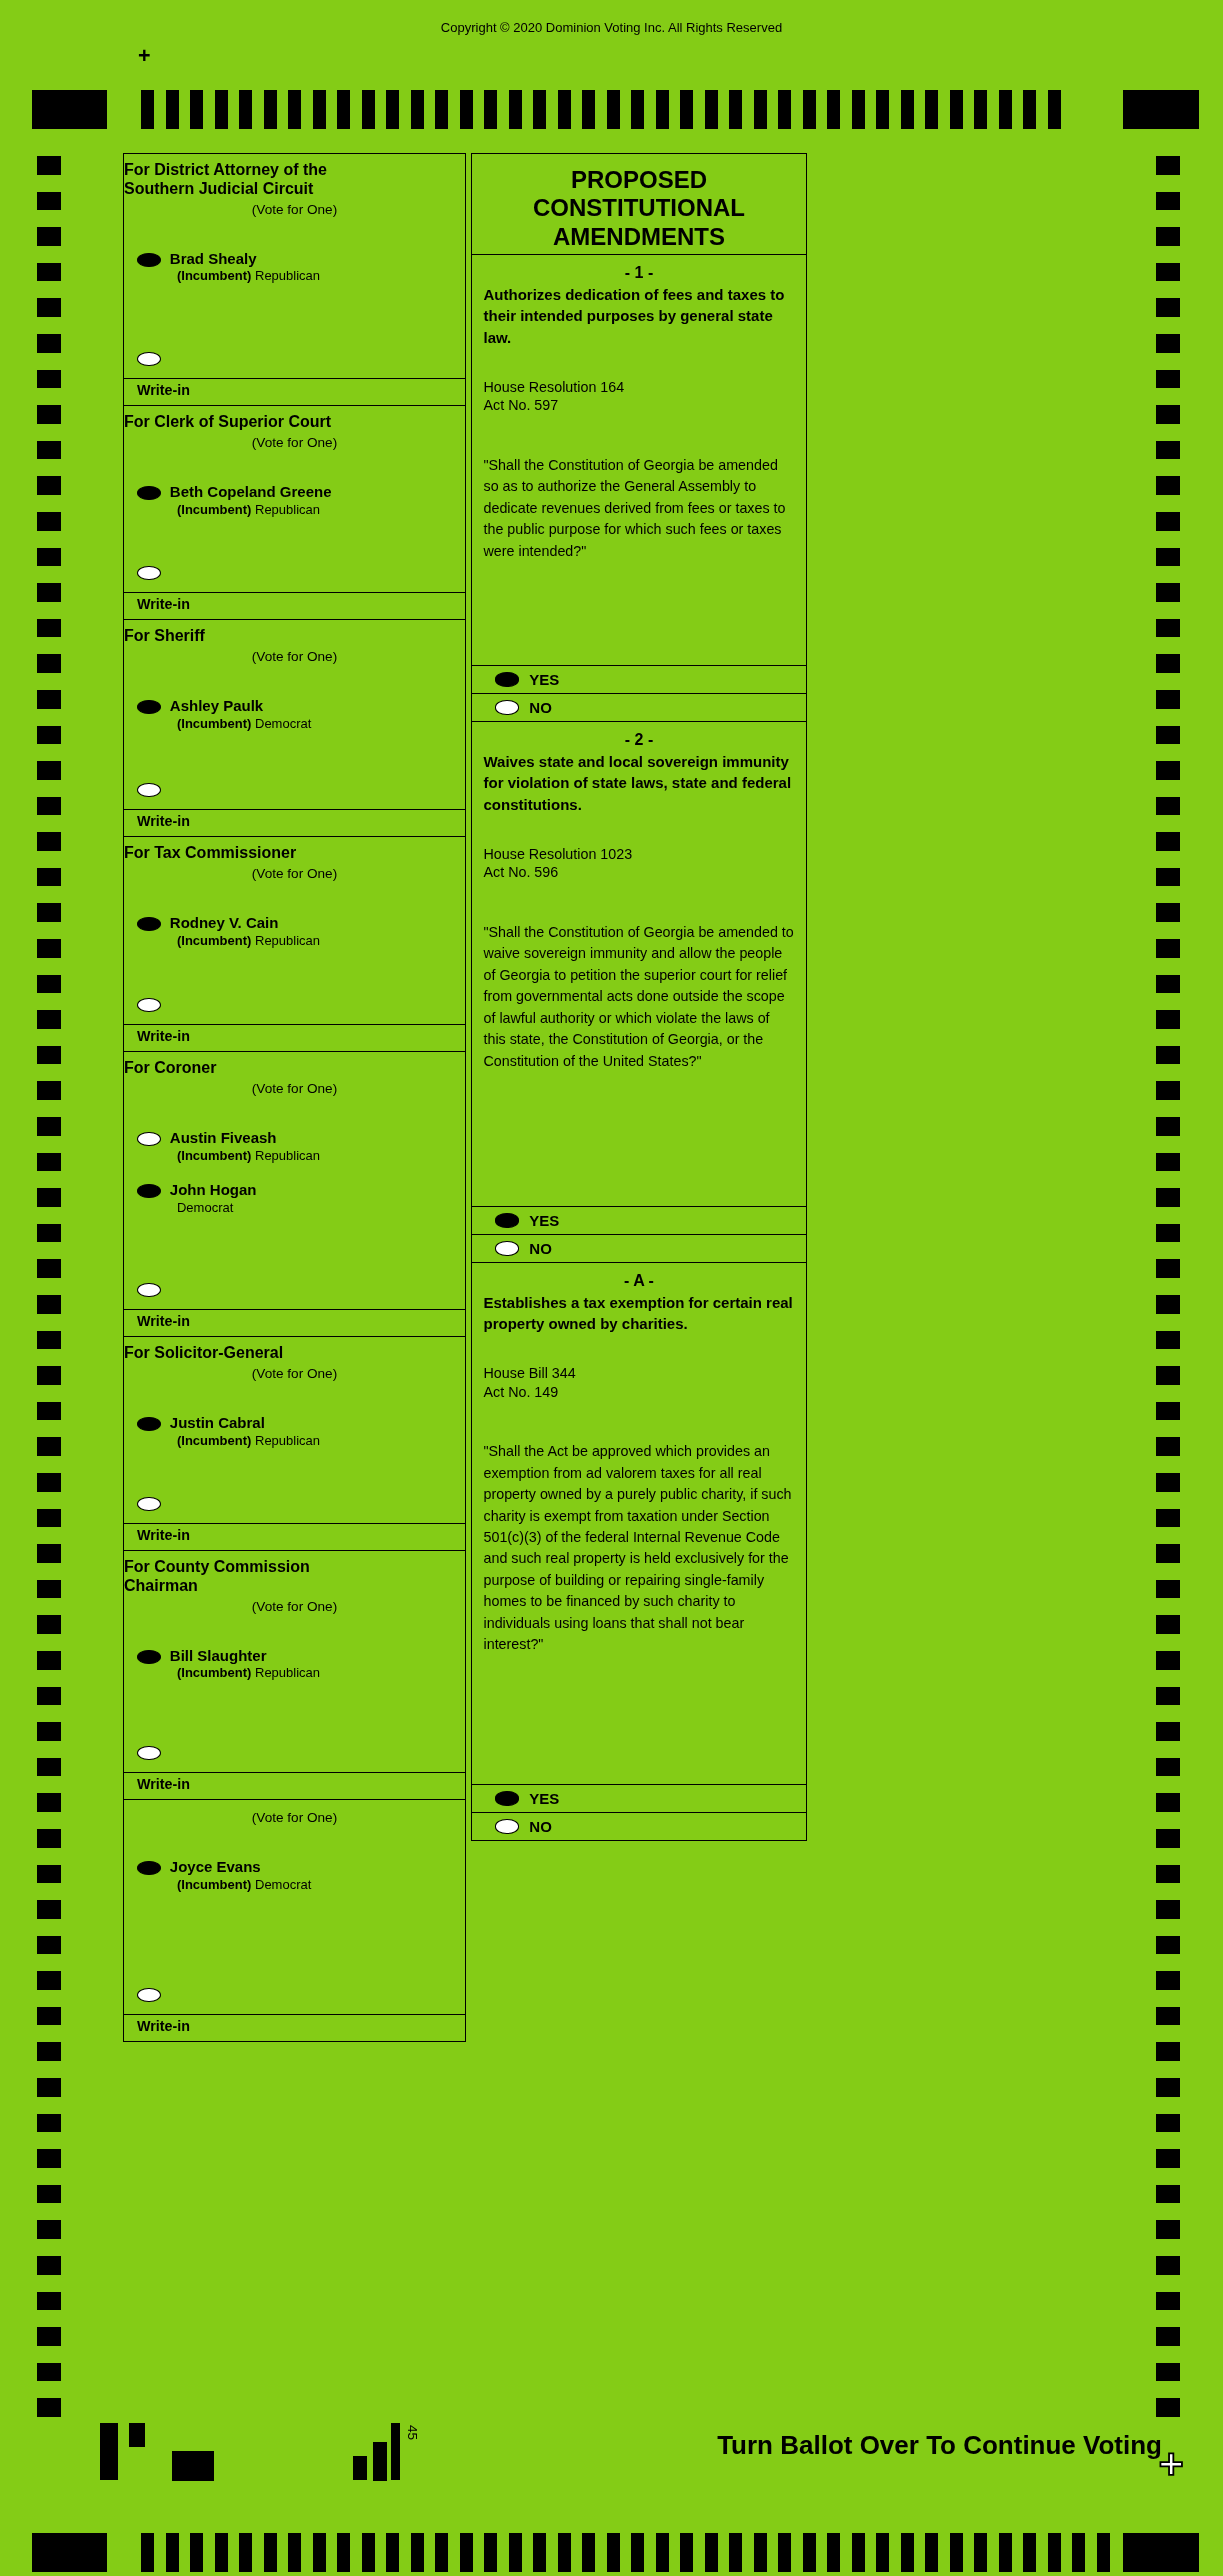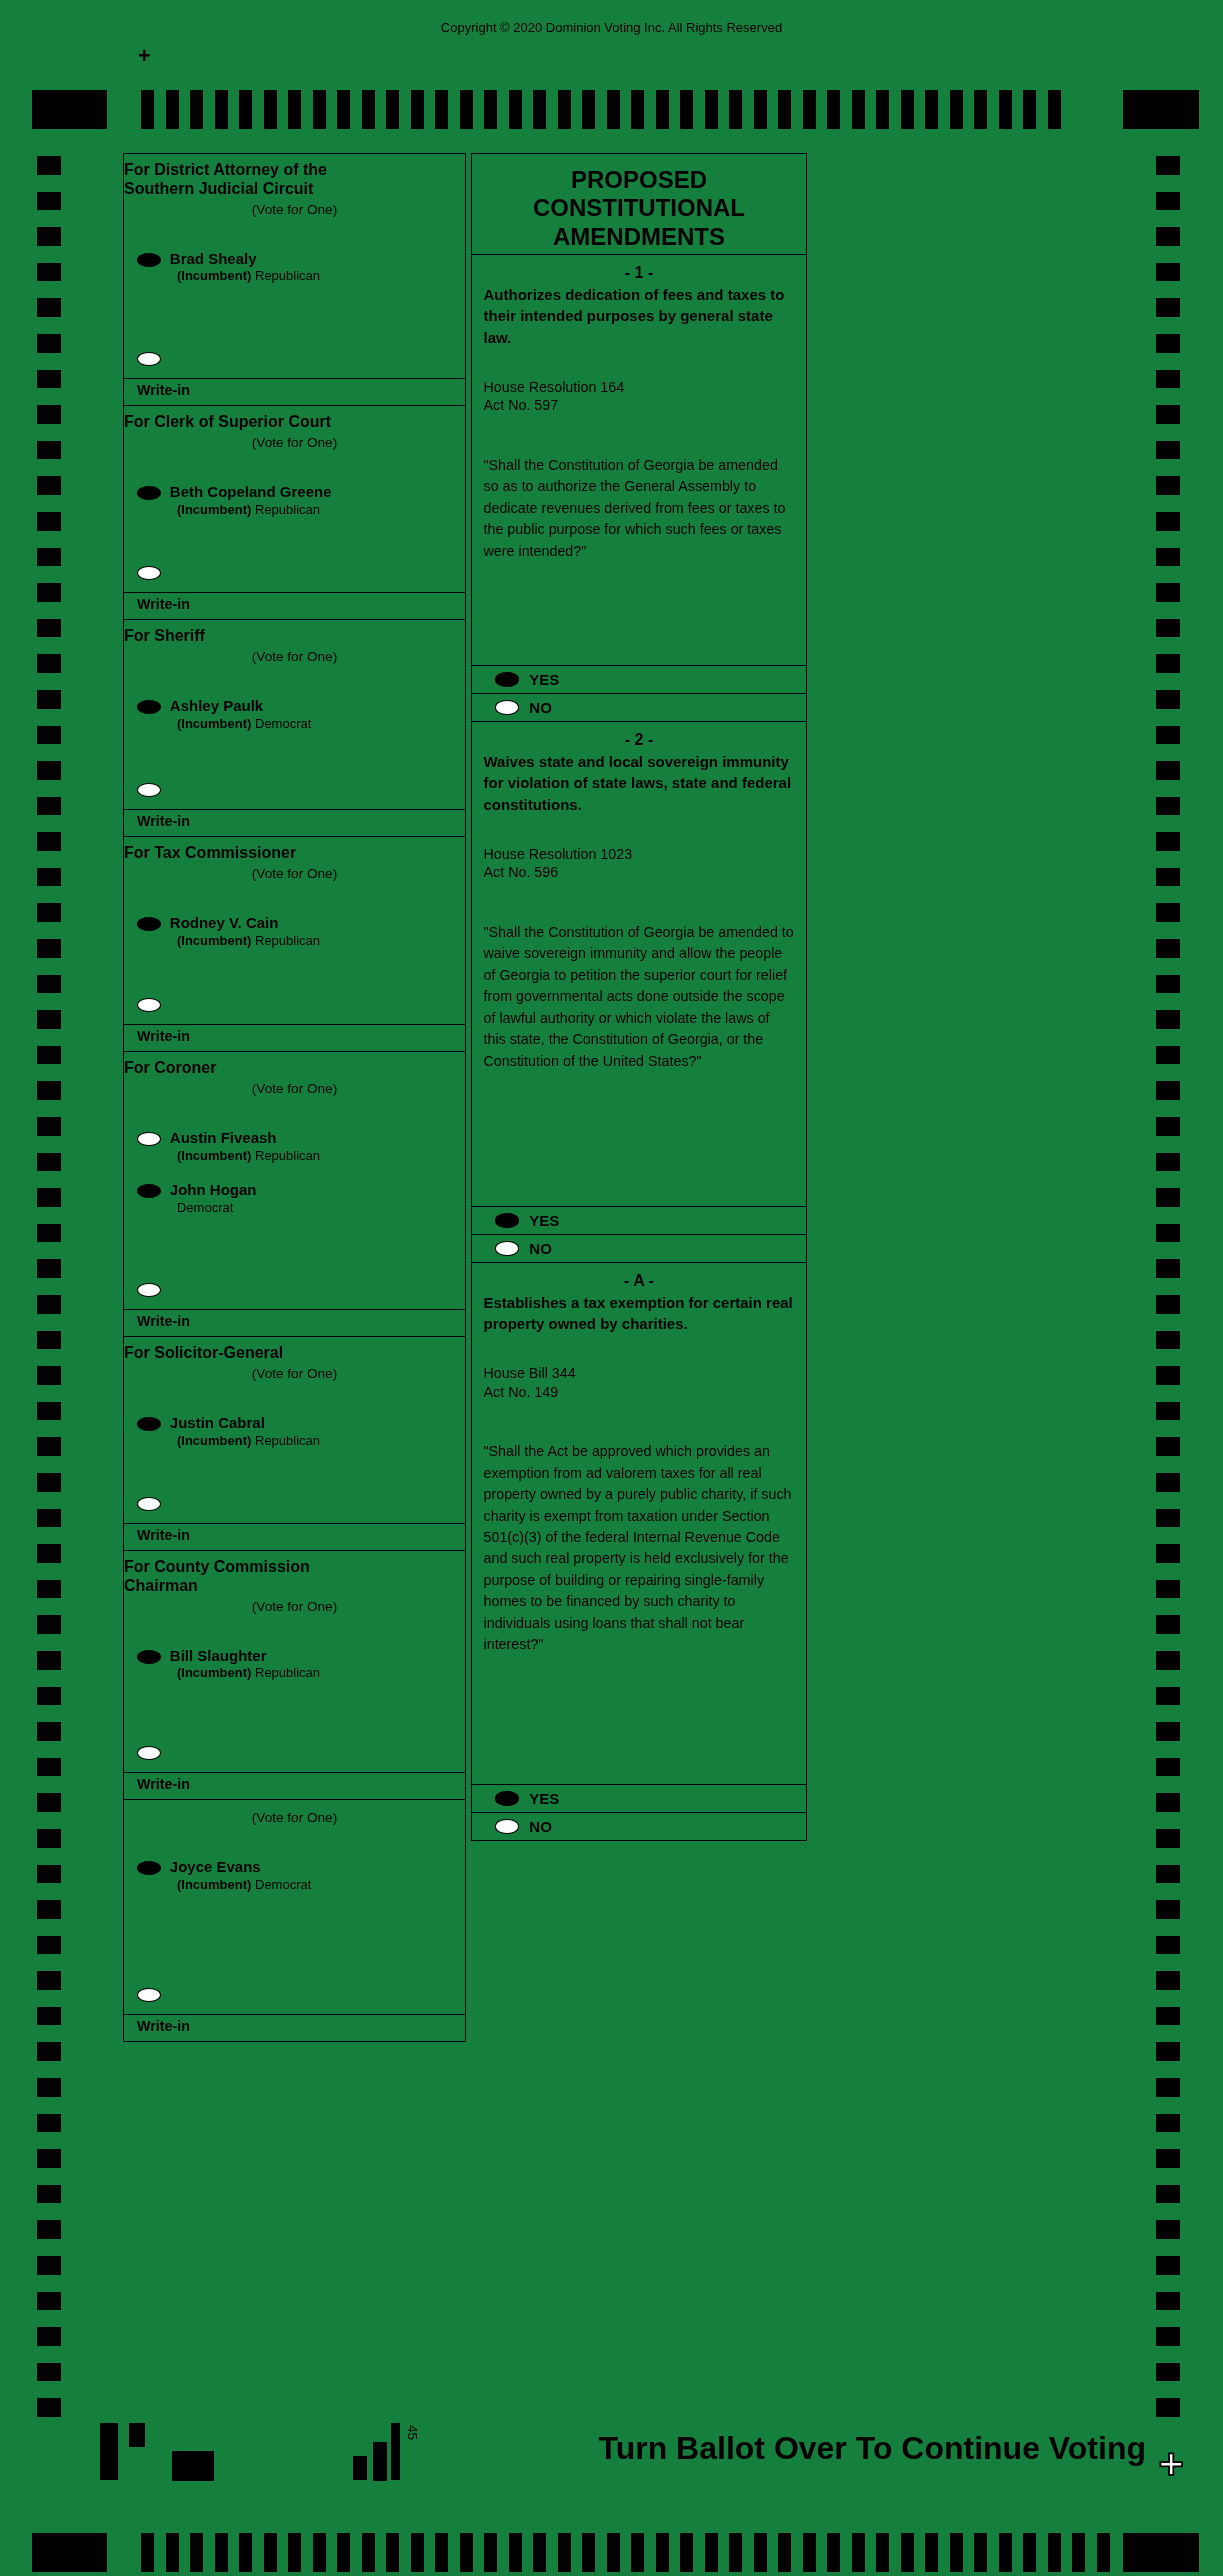--- a/index.html
+++ b/index.html
@@ -1,17 +1,17 @@
 <!DOCTYPE html>
 <html style="font-size:11.5px"><head>
 <meta charset="utf-8">
 <style>
   html,body { margin:0; padding:0; background:#fff; }
   .ballot {
-    position:relative; width:1223px; height:2576px; background:#15803d;
+    position:relative; width:1223px; height:2576px; background:#84cc16;
     font-family:"Liberation Sans", sans-serif; color:#000; overflow:hidden;
   }
   
   .block { position:absolute; background:#000; }
   .timing-row { position:absolute; display:flex; gap:11.5px; }
   .timing-row .tmark { width:13px; height:39px; background:#000; flex:none; }
   .timing-col { position:absolute; display:flex; flex-direction:column; gap:17px; }
   .timing-col .tmark { width:24.4px; height:18.6px; background:#000; flex:none; }
   
   .copyright { position:absolute; top:20px; left:0; width:1223px; text-align:center; font-size:13px; }
@@ -41,21 +41,21 @@
   .m-summary { font-weight:bold; font-size:15px; line-height:1.45; margin-top:2px; }
   .m-ref { font-size:14.3px; line-height:1.3; margin-top:29px; }
   .m-question { font-size:14.3px; line-height:1.5; margin-top:40px; }
   .choices { position:absolute; left:0; right:0; bottom:0; }
   .choice { display:flex; align-items:center; gap:10.8px; border-top:1.4px solid #000; padding:5px 0 5px 23px; }
   .choice .oval { margin-top:0; }
   .choice-label { font-weight:bold; font-size:15px; }
   
   .bbar { position:absolute; background:#000; }
   .sheet-num { position:absolute; left:420px; top:2425px; font-size:13.6px; transform:rotate(90deg); transform-origin:left top; }
-  .footer-note { position:absolute; left:558px; top:2430px; width:588px; text-align:right; font-weight:bold; font-size:32px; }
+  .footer-note { position:absolute; left:574px; top:2430px; width:588px; text-align:right; font-weight:bold; font-size:26px; }
   .cross-mark { position:absolute; left:1159px; top:2452px; width:24.4px; height:24.4px; }
 </style>
 </head>
 <body>
 
 <div class="ballot">
 
   <div class="copyright">Copyright © 2020 Dominion Voting Inc. All Rights Reserved</div>
   <div class="plus-mark">+</div>
 

